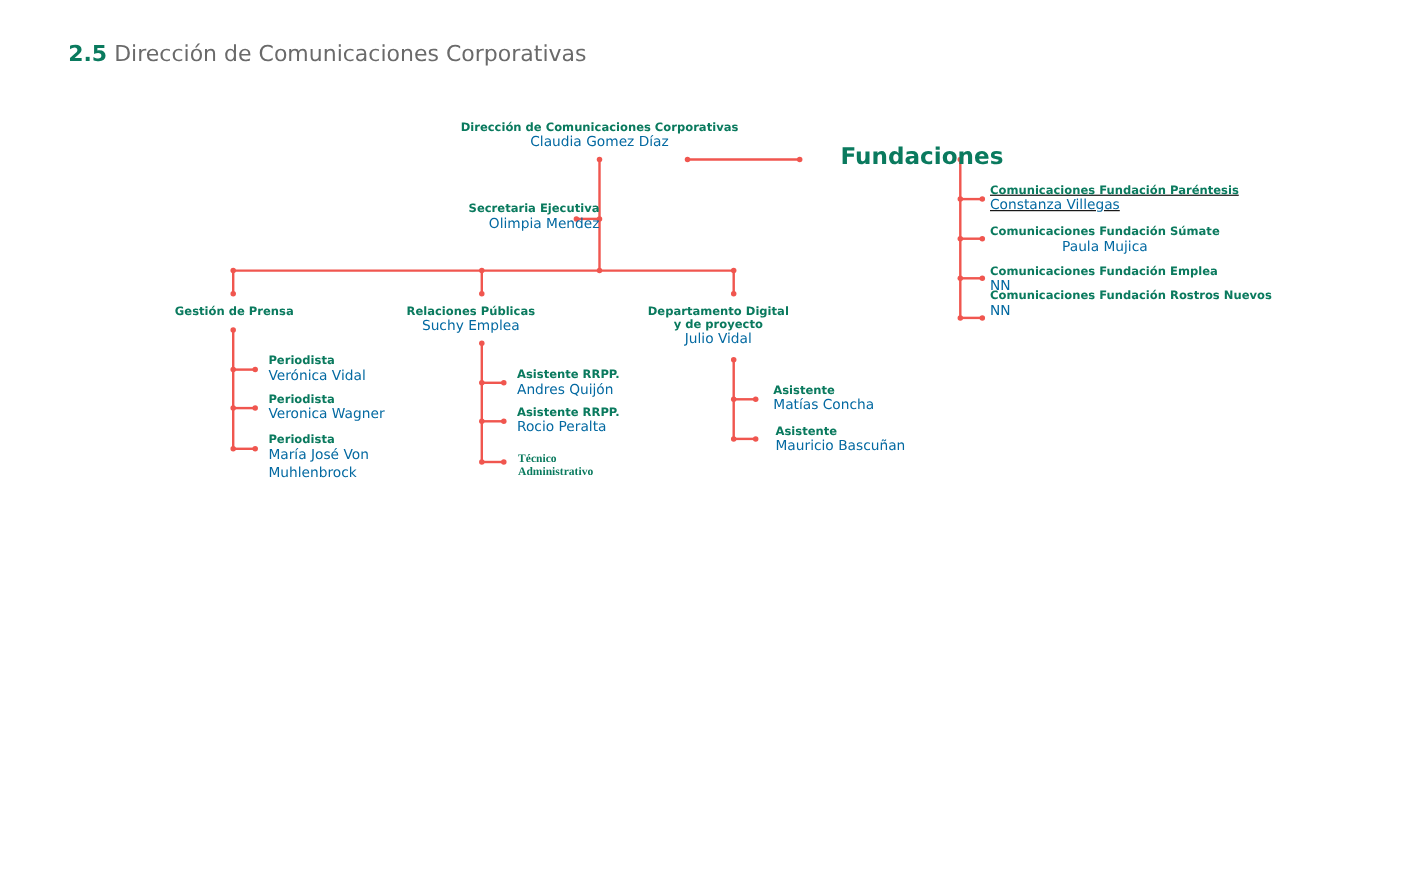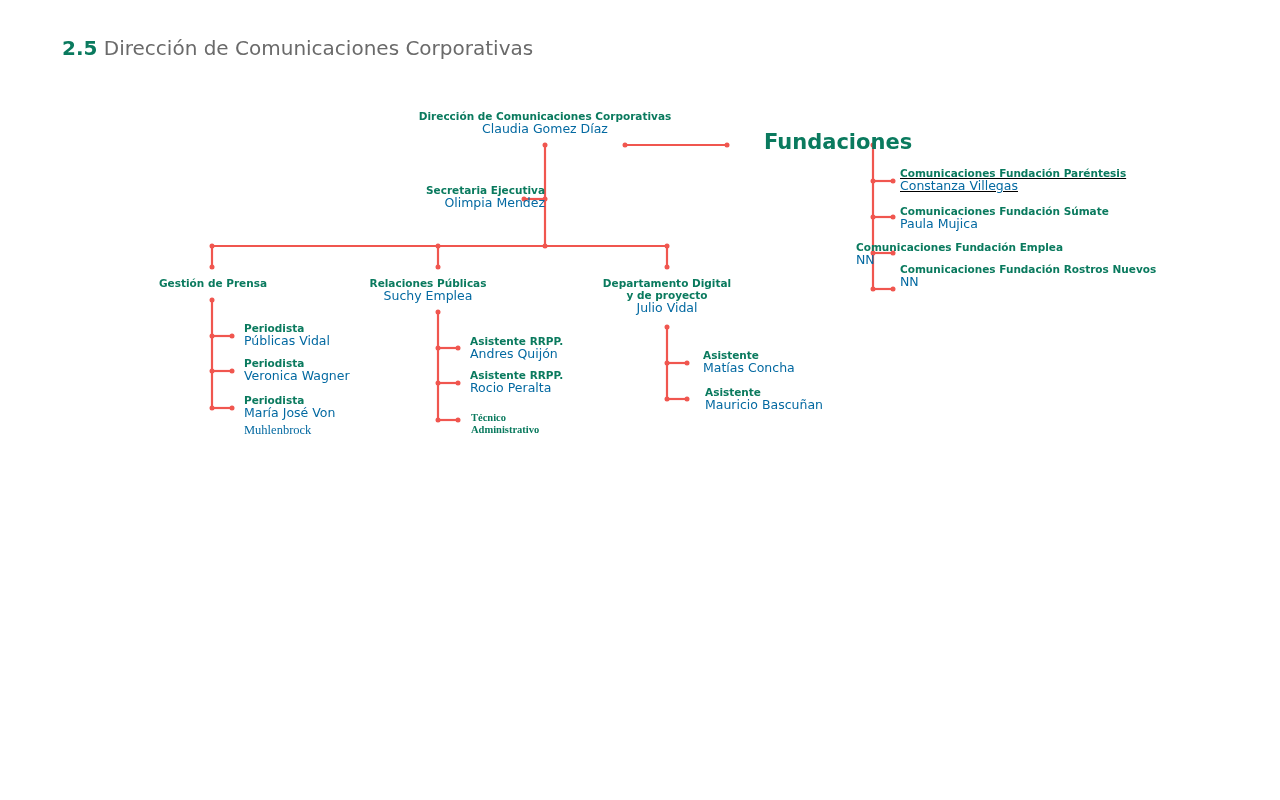--- a/index.html
+++ b/index.html
@@ -111,38 +111,38 @@
   <div class="name">Olimpia Mendez</div>
 </div>
 
 <div class="node center" style="left:213px; top:277px;">
   <div class="role">Gestión de Prensa</div>
 </div>
 <div class="node center" style="left:428px; top:277px;">
   <div class="role">Relaciones Públicas</div>
   <div class="name">Suchy Emplea</div>
 </div>
-<div class="node center" style="left:667px; top:277px;">
+<div class="node center" style="left:653px; top:277px;">
   <div class="role">Departamento Digital</div>
   <div class="role">y de proyecto</div>
   <div class="name">Julio Vidal</div>
 </div>
 
 <div class="node" style="left:244px; top:322px;">
   <div class="role">Periodista</div>
-  <div class="name">Públicas Vidal</div>
+  <div class="name">Verónica Vidal</div>
 </div>
 <div class="node" style="left:244px; top:357px;">
   <div class="role">Periodista</div>
   <div class="name">Veronica Wagner</div>
 </div>
 <div class="node" style="left:244px; top:394px;">
   <div class="role">Periodista</div>
   <div class="name">María José Von</div>
-  <div class="name" style="margin-top:3px;font-family:Liberation Serif, serif;">Muhlenbrock</div>
+  <div class="name" style="margin-top:3px;">Muhlenbrock</div>
 </div>
 
 <div class="node" style="left:470px; top:335px;">
   <div class="role">Asistente RRPP.</div>
   <div class="name">Andres Quijón</div>
 </div>
 <div class="node" style="left:470px; top:369px;">
   <div class="role">Asistente RRPP.</div>
   <div class="name">Rocio Peralta</div>
 </div>
@@ -159,24 +159,24 @@
   <div class="role">Asistente</div>
   <div class="name">Mauricio Bascuñan</div>
 </div>
 
 <div class="fund-title">Fundaciones</div>
 
 <div class="node" style="left:900px; top:167px;text-decoration:underline;">
   <div class="role">Comunicaciones Fundación Paréntesis</div>
   <div class="name">Constanza Villegas</div>
 </div>
-<div class="node" style="left:900px; top:205px;">
+<div class="node" style="left:900px; top:205px;text-align:center;">
   <div class="role">Comunicaciones Fundación Súmate</div>
   <div class="name">Paula Mujica</div>
 </div>
-<div class="node" style="left:856px; top:241px;">
+<div class="node" style="left:900px; top:241px;">
   <div class="role">Comunicaciones Fundación Emplea</div>
   <div class="name">NN</div>
 </div>
 <div class="node" style="left:900px; top:263px;">
   <div class="role">Comunicaciones Fundación Rostros Nuevos</div>
   <div class="name">NN</div>
 </div>
 
 </body></html>

